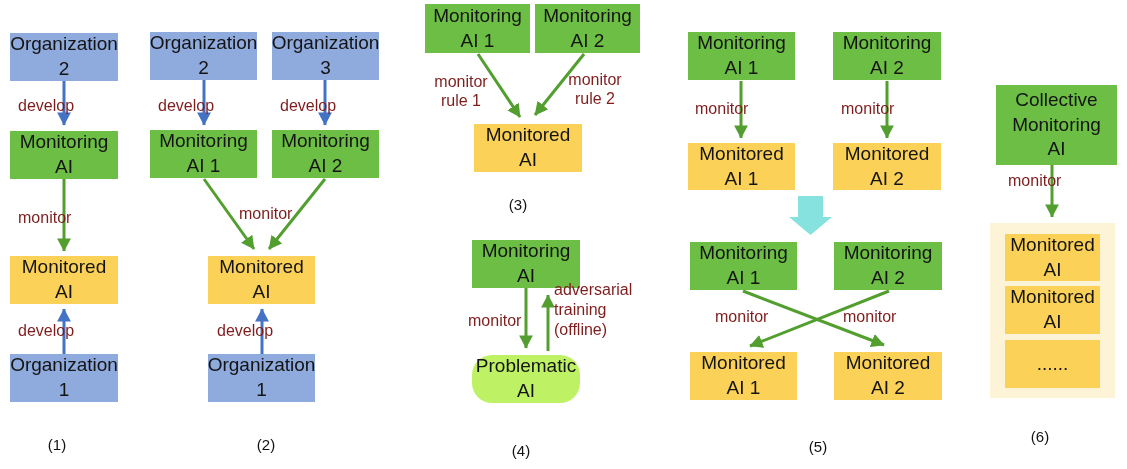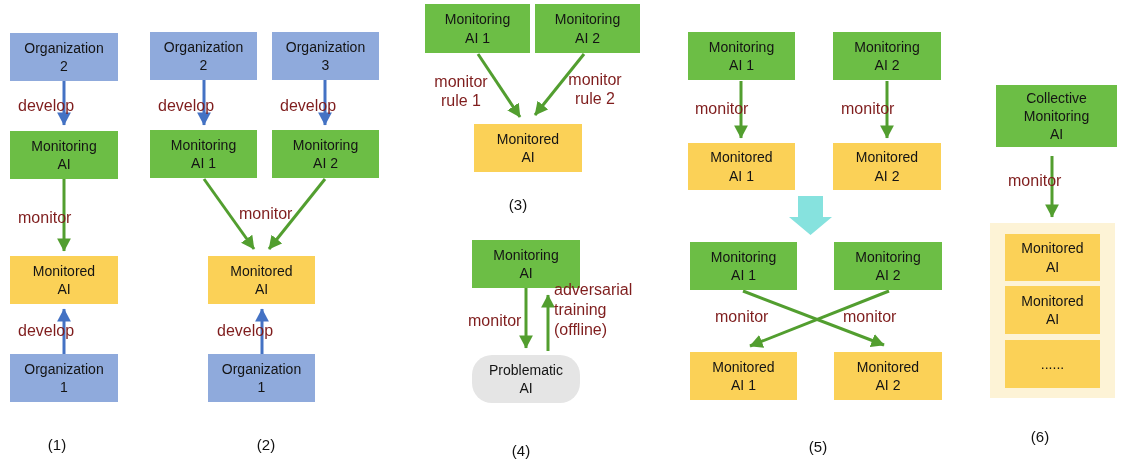--- a/index.html
+++ b/index.html
@@ -3,25 +3,25 @@
 <meta charset="utf-8">
 <style>
   * { margin:0; padding:0; box-sizing:border-box; }
   html,body { background:#ffffff; }
   body { font-family:"Liberation Sans", sans-serif; color:#161616; }
   .canvas { position:relative; width:1127px; height:469px; background:#ffffff; overflow:hidden; }
   svg.arrows { position:absolute; left:0; top:0; z-index:1; }
   .ab { stroke:#4472C4; stroke-width:3; fill:none; marker-end:url(#mb); }
   .ag { stroke:#529E2F; stroke-width:3; fill:none; marker-end:url(#mg); }
   .box { position:absolute; z-index:2; display:flex; align-items:center; justify-content:center;
-         text-align:center; white-space:pre-line; font-size:14px; line-height:1.3; color:#141414; }
+         text-align:center; white-space:pre-line; font-size:19px; line-height:1.3; color:#141414; }
   .blue   { background:#8FAADC; }
   .green  { background:#6CBE45; }
   .yellow { background:#FBD157; }
-  .pink   { background:#e5e5e5;border-radius:20px; }
+  .pink   { background:#bef264;border-radius:20px; }
   .lightyellow { background:#FDF3D6; }
   .lbl { position:absolute; z-index:3; font-size:16px; line-height:1.18; color:#7f1d1d;
          white-space:pre-line; }
   .lbl.center { text-align:center; }
   .cap { position:absolute; z-index:3; font-size:15px; color:#111; width:60px; text-align:center; }
 </style>
 </head>
 <body>
 
 <div class="canvas">
@@ -132,21 +132,21 @@
   <div class="box green" style="left:834px;top:242px;width:108px;height:48px">Monitoring
 AI 2</div>
   <div class="lbl" style="left:715px;top:308px">monitor</div>
   <div class="lbl" style="left:843px;top:308px">monitor</div>
   <div class="box yellow" style="left:690px;top:352px;width:107px;height:48px">Monitored
 AI 1</div>
   <div class="box yellow" style="left:834px;top:352px;width:108px;height:48px">Monitored
 AI 2</div>
   <div class="cap" style="left:788px;top:438px">(5)</div>
 
-  <div class="box green" style="left:996px;top:85px;width:121px;height:62px">Collective
+  <div class="box green" style="left:996px;top:85px;width:121px;height:80px">Collective
 Monitoring
 AI</div>
   <div class="lbl" style="left:1008px;top:172px">monitor</div>
   <div class="box lightyellow" style="left:990px;top:223px;width:125px;height:175px"></div>
   <div class="box yellow" style="left:1005px;top:234px;width:95px;height:47px">Monitored
 AI</div>
   <div class="box yellow" style="left:1005px;top:286px;width:95px;height:48px">Monitored
 AI</div>
   <div class="box yellow" style="left:1005px;top:340px;width:95px;height:48px">......</div>
   <div class="cap" style="left:1010px;top:428px">(6)</div>

